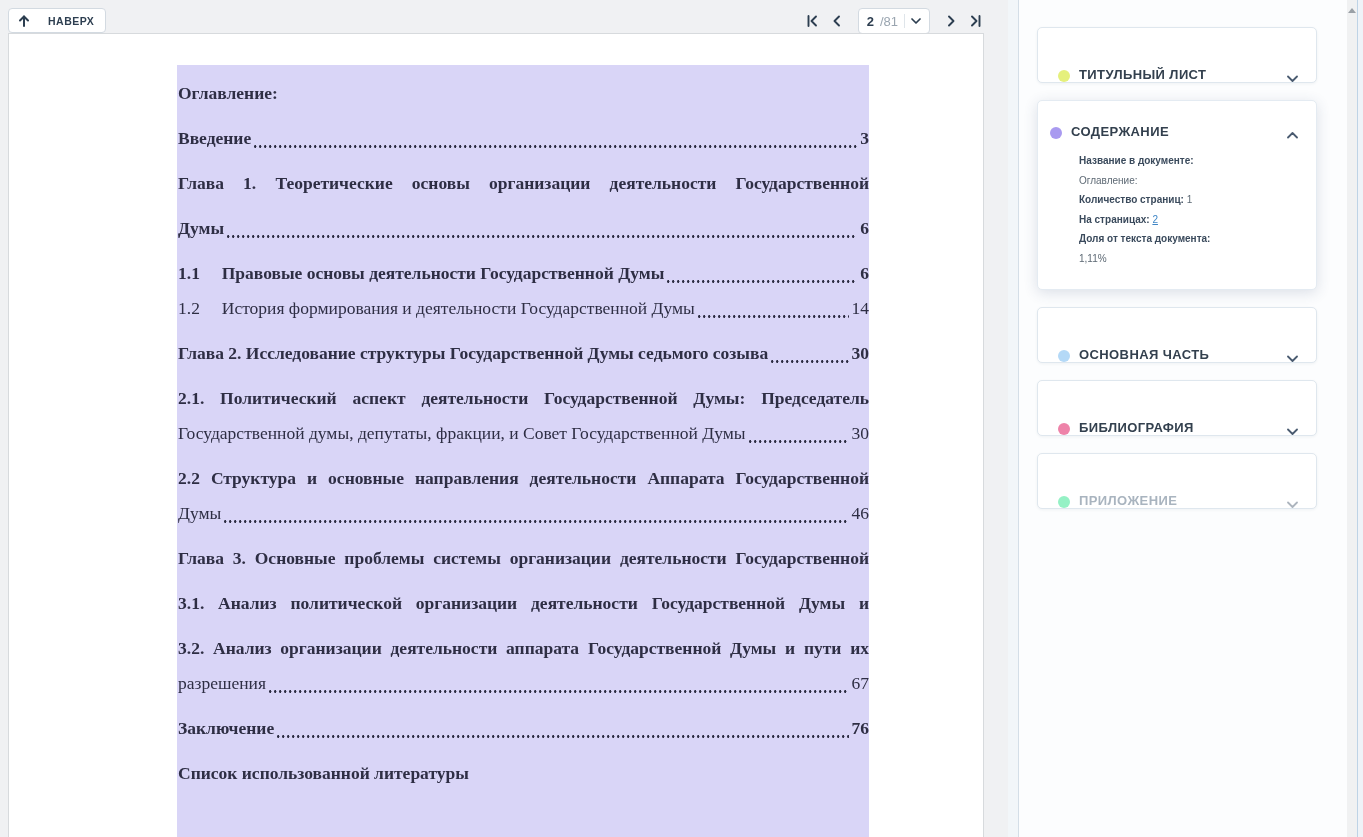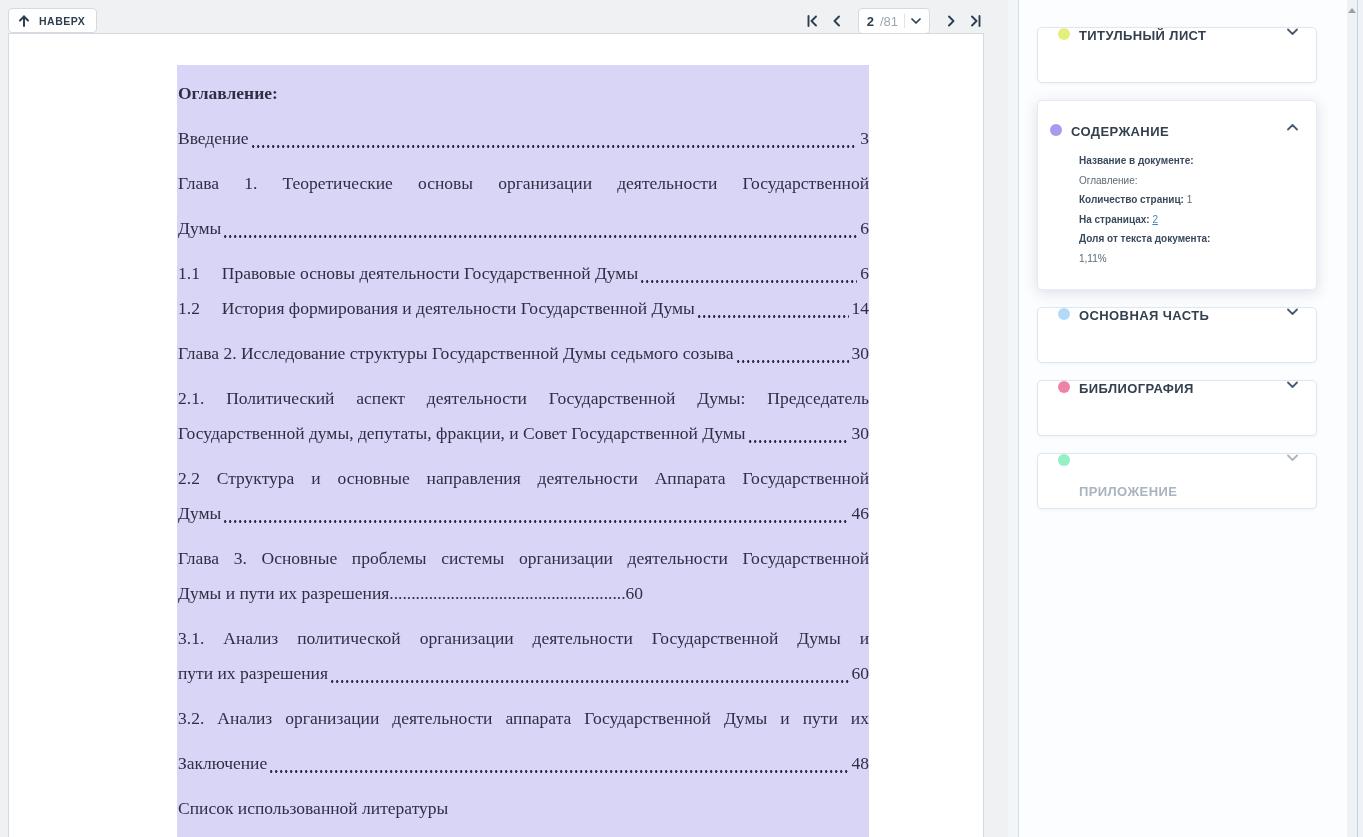--- a/index.html
+++ b/index.html
@@ -5,21 +5,21 @@
   html,body{margin:0;padding:0;}
   body{
     width:1363px;height:837px;position:relative;overflow:hidden;
     background:#f0f1f3;
     font-family:"Liberation Sans",sans-serif;
     -webkit-font-smoothing:antialiased;
   }
   
   .doc-area{position:absolute;left:0;top:0;width:1008px;height:837px;}
   .btn-top{
-    position:absolute;left:8px;top:8px;height:25px;display:flex;align-items:center;gap:9px;
+    position:absolute;left:8px;top:8px;height:25px;display:flex;align-items:center;gap:18px;
     background:#fff;border:1px solid #d3dae1;border-radius:4px;padding:0 11px 0 9px;
     font-size:10.5px;font-weight:bold;letter-spacing:.5px;color:#2d3e50;cursor:pointer;box-sizing:border-box;
   }
   .pager{position:absolute;top:8px;right:22px;display:flex;align-items:center;gap:4px;}
   .icon-btn{width:21px;height:26px;display:flex;align-items:center;justify-content:center;cursor:pointer;color:#2c3e50;}
   .page-box{
     display:flex;align-items:center;background:#fff;border:1px solid #d3dae1;border-radius:4px;
     height:26px;padding:0 8px;gap:6px;font-size:13px;margin:0 6px;box-sizing:border-box;cursor:pointer;
   }
   .page-box .cur{font-weight:bold;color:#2d3e50;}
@@ -31,42 +31,42 @@
   }
   .toc{
     position:absolute;left:168px;top:31px;width:692px;bottom:0;
     background:#d9d5f7;
     font-family:"Liberation Serif",serif;font-size:17.5px;color:#2e2e44;
     padding:0 0 0 1px;box-sizing:border-box;overflow:hidden;
   }
   .line{height:33px;line-height:33px;white-space:nowrap;}
   .line.flexline{display:flex;align-items:baseline;}
   .line.bold{font-weight:bold;}
-  .g-lg{margin-top:12px;}
+  .g-lg{margin-top:12px;font-weight:bold;}
   .g-sm{margin-top:2px;}
   .line.stretch{text-align:justify;text-align-last:justify;white-space:normal;}
   .pre,.pg{white-space:pre;}
   .leader{flex:1 1 auto;position:relative;margin:0 2px;min-width:6px;align-self:stretch;}
   .leader::before{
     content:"";position:absolute;left:1px;right:1px;bottom:7px;height:3px;
     background-image:radial-gradient(circle at 1.2px 1.5px,#2e2e44 1.05px,transparent 1.5px);
     background-size:5px 3px;background-repeat:repeat-x;
   }
   
   .gutter{position:absolute;left:1008px;top:0;bottom:0;width:10px;background:#f2f6f9;border-right:1px solid #d4dee7;}
   
   .sidebar{
     position:absolute;left:1019px;top:0;bottom:0;width:329px;background:#fcfdfe;
     padding:27px 0 0 18px;box-sizing:border-box;
   }
   .card{
     width:280px;background:#fff;border:1px solid #dfe7ee;border-radius:5px;
     margin-bottom:17px;box-shadow:0 1px 3px rgba(40,60,90,.06);box-sizing:border-box;cursor:pointer;
   }
-  .card .head{display:flex;align-items:flex-start;height:54px;padding:0 18px 0 20px;}
+  .card .head{display:flex;align-items:flex-end;height:54px;padding:0 18px 0 20px;}
   .dot{width:12px;height:12px;border-radius:50%;margin-right:9px;flex:none;}
   .card .title{font-size:13px;font-weight:bold;color:#33404e;letter-spacing:.4px;flex:1;white-space:nowrap;}
   .chev{flex:none;color:#4a5b70;display:flex;align-items:center;}
   .card.expanded{box-shadow:0 3px 14px rgba(50,70,110,.16);border-color:#e4ebf2;}
   .card.expanded .head{height:auto;padding-top:23px;padding-bottom:3px;padding-left:12px;}
   .details{padding:9px 16px 21px 41px;font-size:10px;color:#5d6974;line-height:19.5px;}
   .drow .dlabel{font-weight:bold;color:#3a4a5c;}
   .drow.block .dvalue{display:block;}
   .dvalue.link{color:#3f86c6;text-decoration:underline;cursor:pointer;}
   .card.disabled .title{color:#a9b4bf;margin-top:30px;}
@@ -163,32 +163,31 @@
           <span class="leader"></span>
           <span class="pg">30</span>
         </div>
         <div class="line g-lg stretch">2.2 Структура и основные направления деятельности Аппарата Государственной</div>
         <div class="line g-sm flexline">
           <span class="pre">Думы</span>
           <span class="leader"></span>
           <span class="pg">46</span>
         </div>
         <div class="line g-lg stretch">Глава 3. Основные проблемы системы организации деятельности Государственной</div>
-        <div class="line g-sm">Думы и пути их разрешения......................................................60</div>
         <div class="line g-lg stretch">3.1. Анализ политической организации деятельности Государственной Думы и</div>
-        <div class="line g-sm flexline">
-          <span class="pre">пути их разрешения</span>
-          <span class="leader"></span>
-          <span class="pg">60</span>
-        </div>
         <div class="line g-lg stretch">3.2. Анализ организации деятельности аппарата Государственной Думы и пути их</div>
+        <div class="line g-sm flexline">
+          <span class="pre">разрешения</span>
+          <span class="leader"></span>
+          <span class="pg">67</span>
+        </div>
         <div class="line g-lg flexline">
           <span class="pre">Заключение</span>
           <span class="leader"></span>
-          <span class="pg">48</span>
+          <span class="pg">76</span>
         </div>
         <div class="line g-lg">Список использованной литературы</div>
       </div>
   </div>
 </div>
 
 <div class="gutter"></div>
 
 <div class="sidebar">
   <div>

